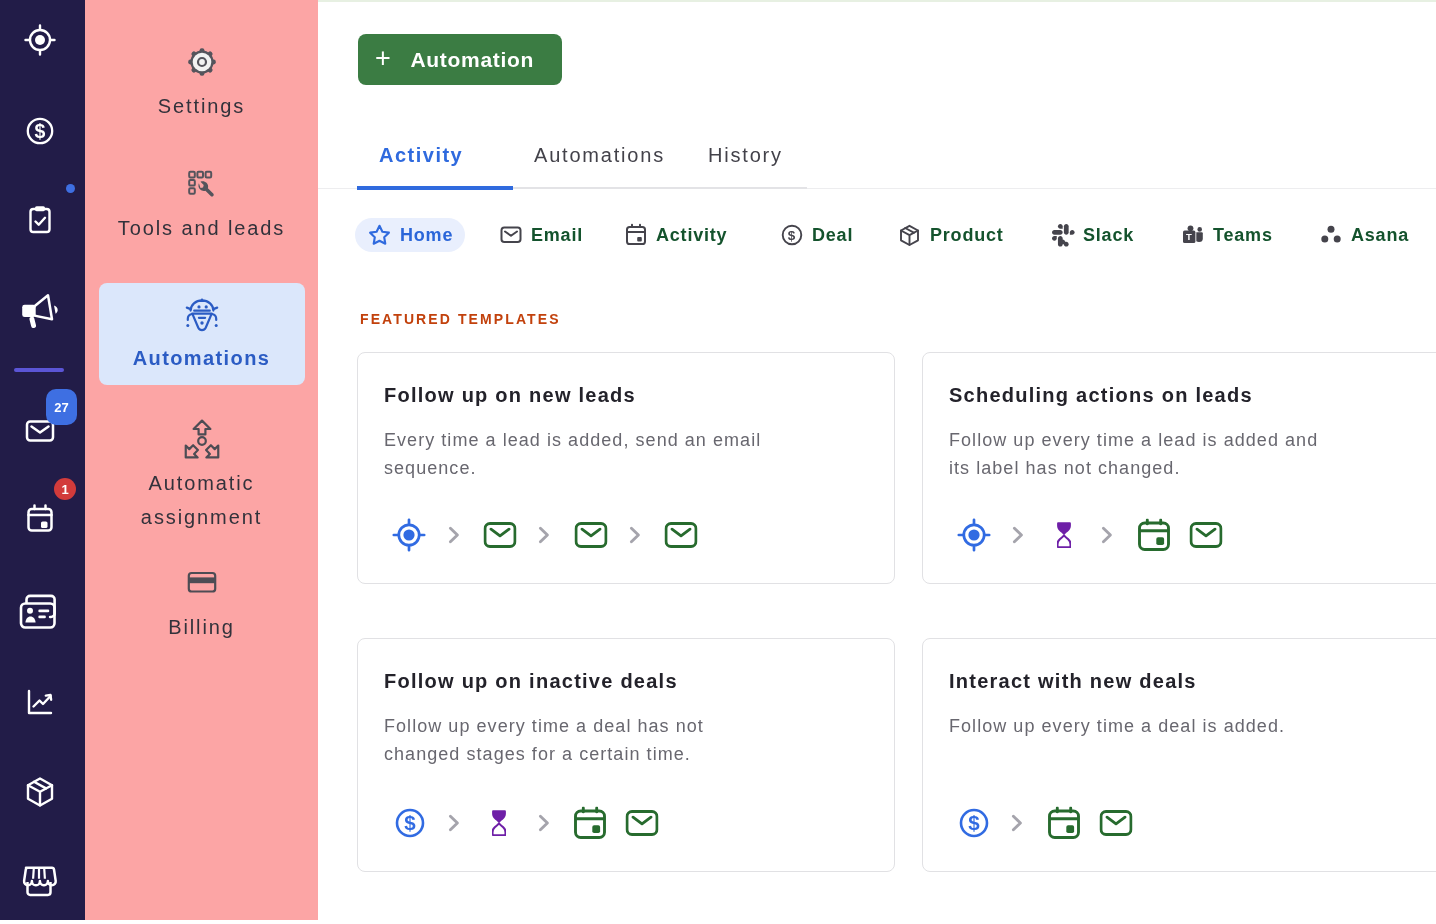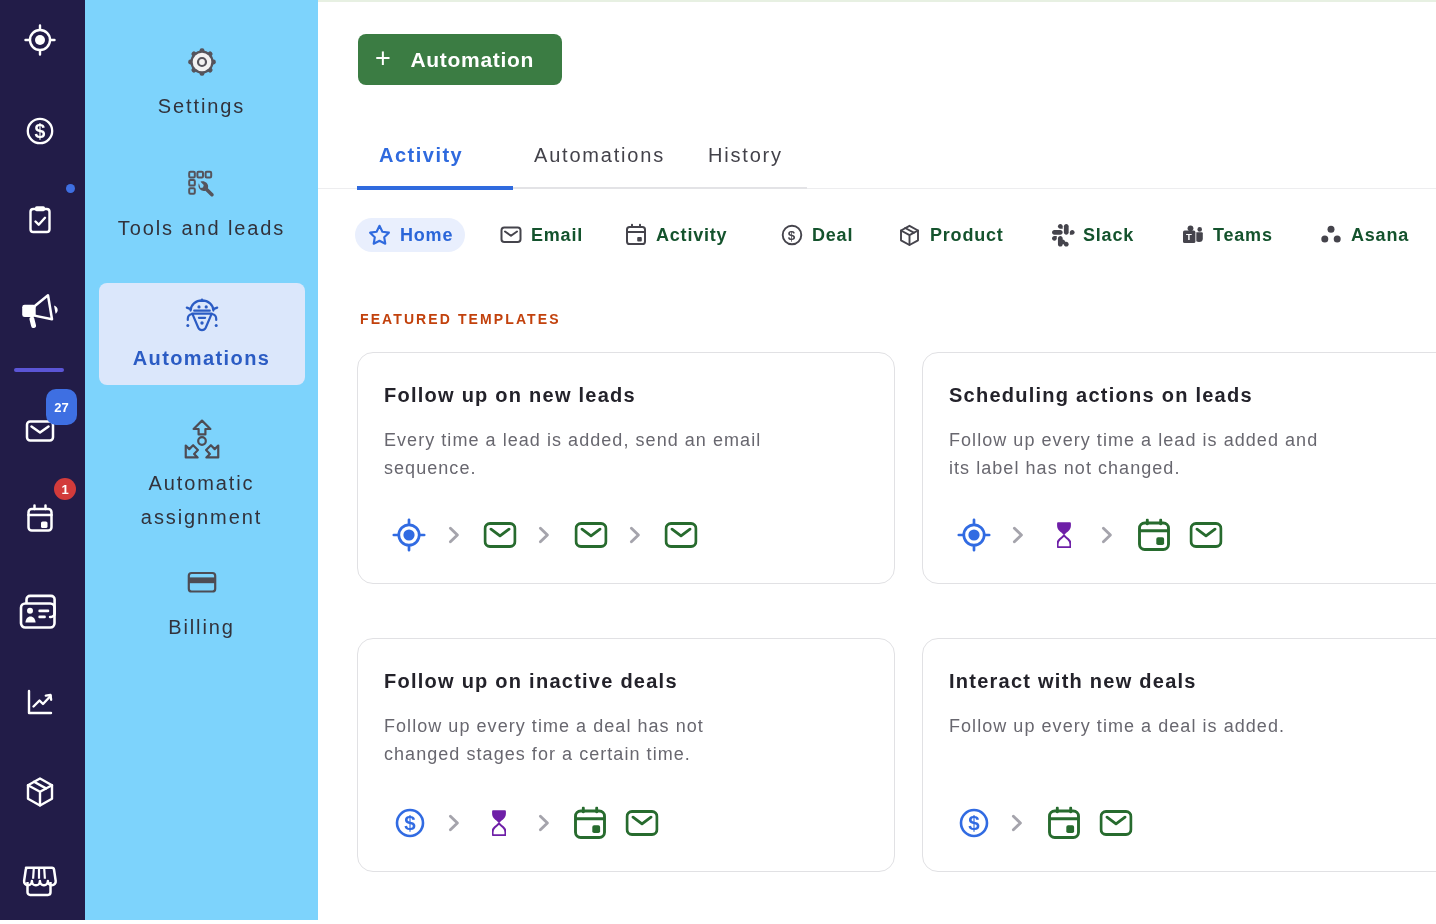--- a/index.html
+++ b/index.html
@@ -10,21 +10,21 @@
   #rail { position:absolute; left:0; top:0; width:85px; height:920px; background:#221c48; }
   #rail svg { position:absolute; transform:translate(-50%,-50%); }
   .raildiv { position:absolute; left:14px; width:50px; height:4px; border-radius:2px; background:#5b55d6; top:368px; }
   .badge { position:absolute; color:#fff; font-weight:bold; border-radius:10px;
     display:flex; align-items:center; justify-content:center; z-index:3; }
   #b27 { left:46px; top:389px; width:31px; height:36px; background:#3e6fe2; font-size:13px; }
   #b1  { left:54px; top:478px; width:22px; height:22px; background:#d23b3b; font-size:13px; border-radius:11px;}
   .bluedot { position:absolute; left:66px; top:184px; width:9px; height:9px; border-radius:50%; background:#3e6fe2; }
 
   
-  #subnav { position:absolute; left:85px; top:0; width:233px; height:920px; background:#7dd3fc; }
+  #subnav { position:absolute; left:85px; top:0; width:233px; height:920px; background:#fca5a5; }
   #selbg { position:absolute; left:14px; top:283px; width:206px; height:102px; border-radius:8px; background:#dbe7fb; }
   .navlbl { position:absolute; width:233px; text-align:center; font-size:20px; color:#32323b;
     letter-spacing:1.9px; line-height:23px; }
   .navsel { color:#2b5cc4; font-weight:bold; letter-spacing:1.4px; }
   #subnav svg { position:absolute; transform:translate(-50%,-50%); left:117px; }
 
   
   #main { position:absolute; left:318px; top:0; width:1118px; height:924px; background:#fff; }
   #topline { position:absolute; left:0; top:0; width:1118px; height:2px; background:#e7f0e2; }
   #addbtn { position:absolute; left:40px; top:34px; width:204px; height:51px; background:#3b7c43;
@@ -41,21 +41,21 @@
 
   
   .chip { position:absolute; top:218px; display:flex; align-items:center; height:34px;
     border-radius:8px; font-size:18px; font-weight:bold; color:#14532d; letter-spacing:0.8px; }
   .chip svg { margin-right:8px; }
   .chip.sel { background:#e9effd; color:#2b66d9; padding:4px 12px;border-radius:17px; }
 
   #feat { position:absolute; left:42px; top:311px; font-size:14px; font-weight:bold;
     letter-spacing:2.1px; color:#c2410c; }
 
-  .card { position:absolute; width:538px; background:#fff; border:1px solid #e1e1e4; border-radius:16px; }
+  .card { position:absolute; width:538px; background:#fff; border:1px solid #e1e1e4; border-radius:8px; }
   .card h3 { position:absolute; left:26px; top:31px; font-size:20px; color:#23222a; letter-spacing:1.25px; }
   .card .desc { position:absolute; left:26px; top:73px; font-size:18px; line-height:28px; color:#68676f; letter-spacing:1.05px; }
   .iconrow { position:absolute; left:0; width:520px; height:34px; }
   .iconrow svg { position:absolute; top:50%; transform:translate(-50%,-50%); }
 </style>
 </head>
 <body>
 <svg width="0" height="0" style="position:absolute">
   <defs>
     <symbol id="i-tgt" viewBox="0 0 36 36">

